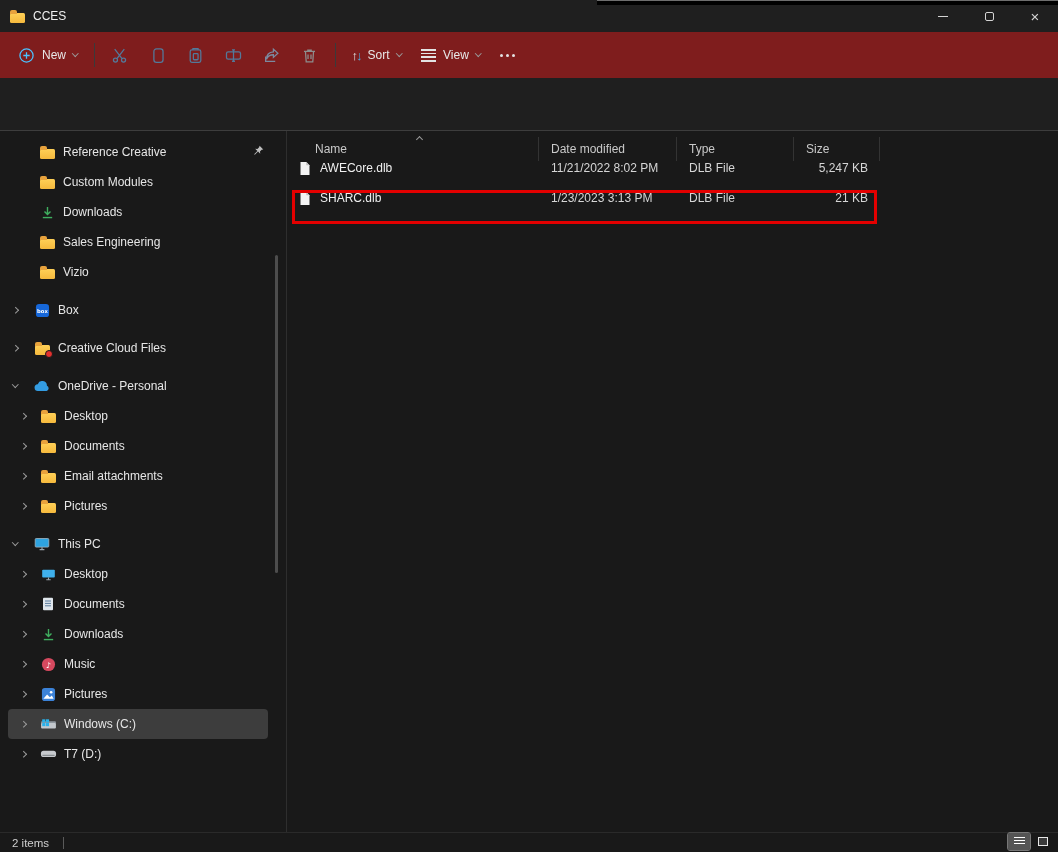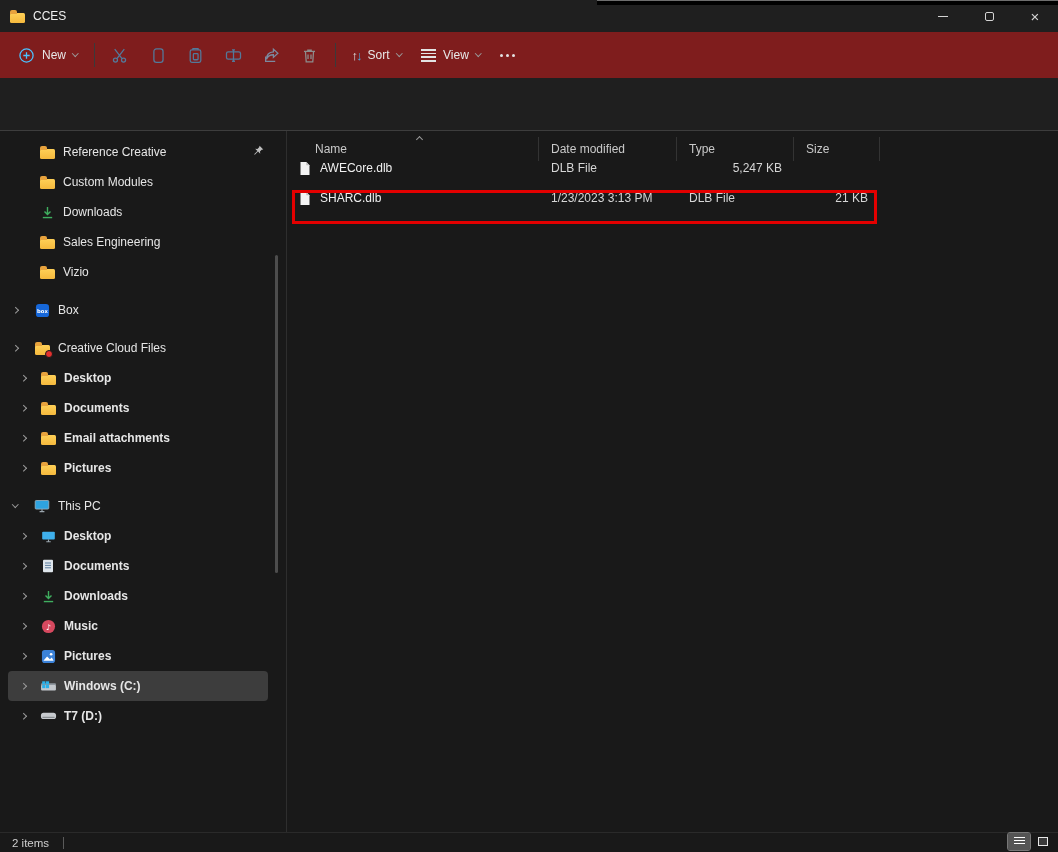--- a/index.html
+++ b/index.html
@@ -45,21 +45,21 @@
   .searchbox{position:absolute;left:662px;top:89px;width:380px;height:33px;background:#242424;border:1px solid #3c3c3c;border-radius:4px;display:flex;align-items:center;padding:0 12px;gap:9px;}
   .searchbox input{flex:1;background:transparent;border:none;outline:none;color:#cfcfcf;font-family:inherit;font-size:12px;}
   .searchbox input::placeholder{color:#8a8a8a;}
   .chromeline{position:absolute;left:0;top:130px;width:100%;height:1px;background:#3d3d3d;}
   
   .content{position:absolute;left:0;top:131px;width:100%;height:701px;display:flex;background:#191919;}
   .sidebar{position:relative;width:287px;height:100%;border-right:1px solid #2e2e2e;padding-top:6px;overflow:hidden;}
   .si{position:relative;display:flex;align-items:center;height:30px;color:#e6e6e6;}
   .si.qa{padding-left:38px;}
   .si.top{padding-left:13px;}
-  .si.child{padding-left:21px;font-weight:bold;}
+  .si.child{padding-left:21px;}
   .si.mt8{margin-top:8px;}
   .si .tchv{width:12px;display:flex;justify-content:flex-start;color:#9a9a9a;margin-right:8px;flex:none;}
   .si.child .tchv{margin-right:6px;}
   .si .icon{width:18px;height:16px;display:flex;align-items:center;justify-content:center;margin-right:7px;flex:none;position:relative;}
   .si.sel{margin:0 18px 0 8px;padding-left:13px;background:#3d3d3d;border-radius:4px;}
   .pin{position:absolute;right:22px;top:8px;}
   .fold{position:relative;display:inline-block;width:15px;height:10px;background:linear-gradient(#ffd057,#f5b93d);border-radius:1.5px;margin-top:3px;}
   .fold::before{content:"";position:absolute;top:-3px;left:0;width:7px;height:4px;background:#e8a33d;border-radius:2px 2px 0 0;}
   .ccbadge{position:absolute;right:-3px;bottom:-3px;width:8px;height:8px;border-radius:50%;background:#e3302e;border:1px solid #191919;}
   .sb-thumb{position:absolute;right:8px;top:124px;width:3px;height:318px;background:#4d4d4d;border-radius:2px;}
@@ -266,20 +266,31 @@
         <span class="tchv">
             <span class="chv right sm"></span>
           </span>
         <span class="icon">
             <span class="fold">
               <span class="ccbadge"></span>
             </span>
           </span>
         <span>Creative Cloud Files</span>
       </div>
+      <div class="si top mt8">
+        <span class="tchv">
+            <span class="chv down sm"></span>
+          </span>
+        <span class="icon">
+            <svg width="17" height="11" viewBox="0 0 18 11">
+              <path d="M4.4 10.2a3.6 3.6 0 0 1-.4-7.2A5 5 0 0 1 13.7 4.6 3 3 0 0 1 13.4 10.2z" fill="#339ce2"></path>
+            </svg>
+          </span>
+        <span>OneDrive - Personal</span>
+      </div>
       <div class="si child">
         <span class="tchv">
             <span class="chv right sm"></span>
           </span>
         <span class="icon">
             <span class="fold"></span>
           </span>
         <span>Desktop</span>
       </div>
       <div class="si child">
@@ -434,20 +445,23 @@
       </div>
 
       <div class="frow">
         <div class="fcell name">
           <svg width="12" height="15" viewBox="0 0 12 15">
               <path d="M1.5 1h5.8L10.5 4.2V14H1.5z" fill="#f4f4f4"></path>
               <path d="M7.3 1l3.2 3.2H7.3z" fill="#bdbdbd"></path>
             </svg>
           <span>AWECore.dlb</span>
         </div>
+        <div class="fcell">
+            <span>11/21/2022 8:02 PM</span>
+          </div>
         <div class="fcell">
             <span>DLB File</span>
           </div>
         <div class="fcell size">
             <span>5,247 KB</span>
           </div>
       </div>
 
       <div class="frow">
         <div class="fcell name">

